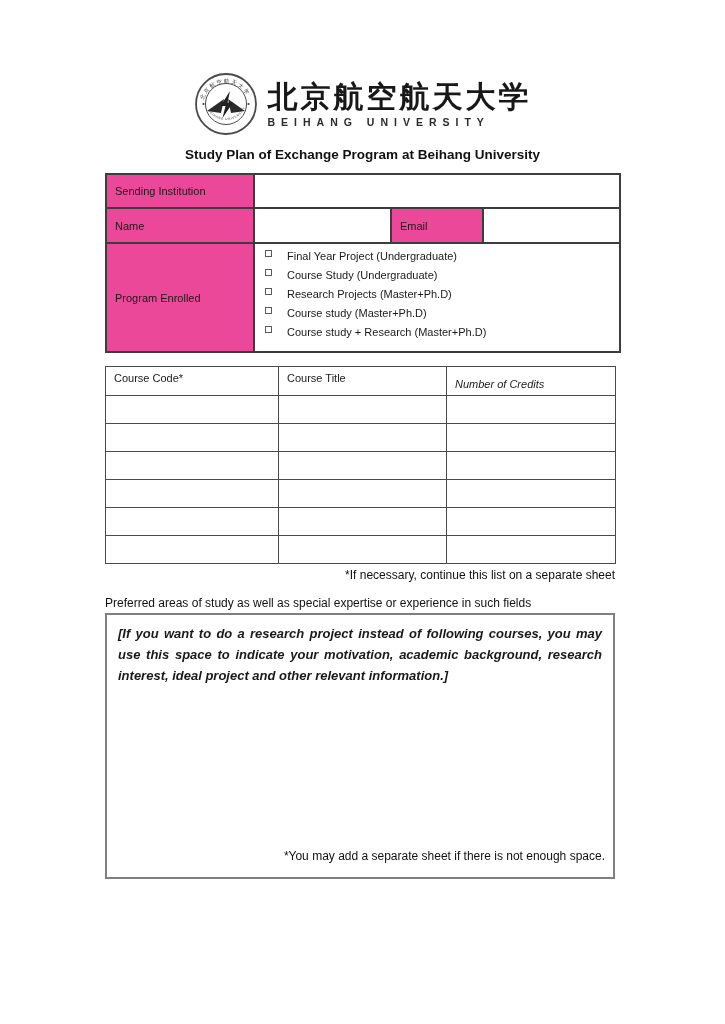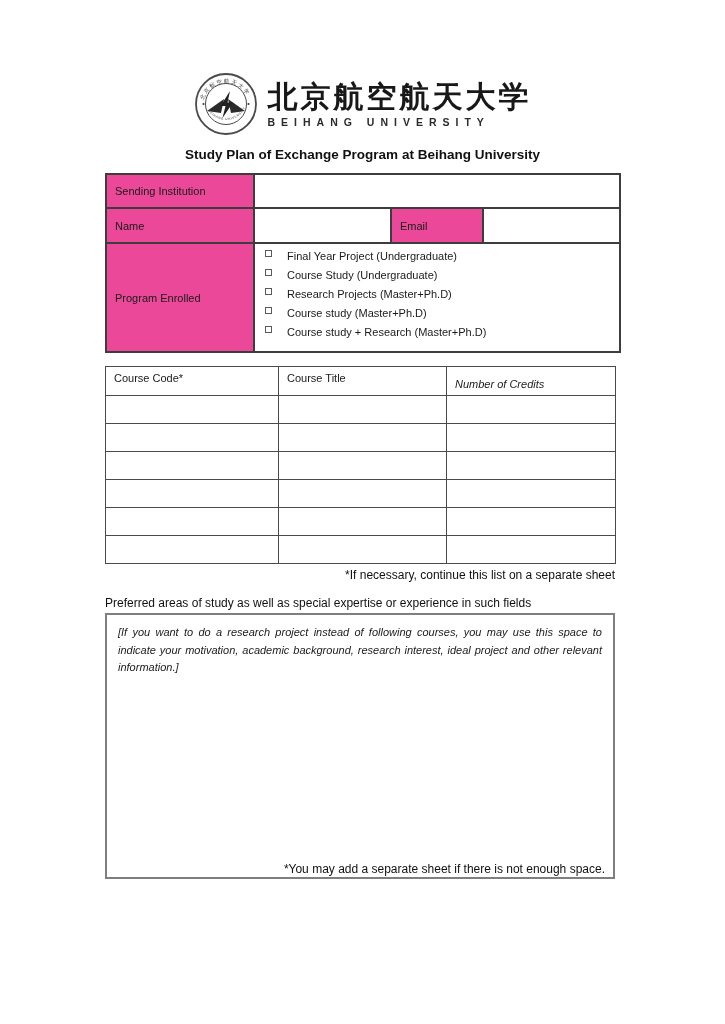--- a/index.html
+++ b/index.html
@@ -105,28 +105,29 @@
   
   .pref-box {
     width: 510px; height: 266px;
     border: 2px solid #7f7f7f;
     margin-top: 3px;
     position: relative;
     padding: 9px 11px;
   }
   .pref-placeholder {
     font-style: italic;
-    font-size: 11px;
+    font-size: 13px;
     line-height: 1.6;
     text-align: justify;
     color: #1a1a1a;
+    font-weight: bold;
   }
   .pref-footnote {
     position: absolute;
-    right: 8px; bottom: 1px;
+    right: 8px; bottom: 14px;
     font-size: 12px;
     color: #111;
   }
 </style>
 </head>
 <body>
 
 <div class="page">
 
   <div class="logo-row">

